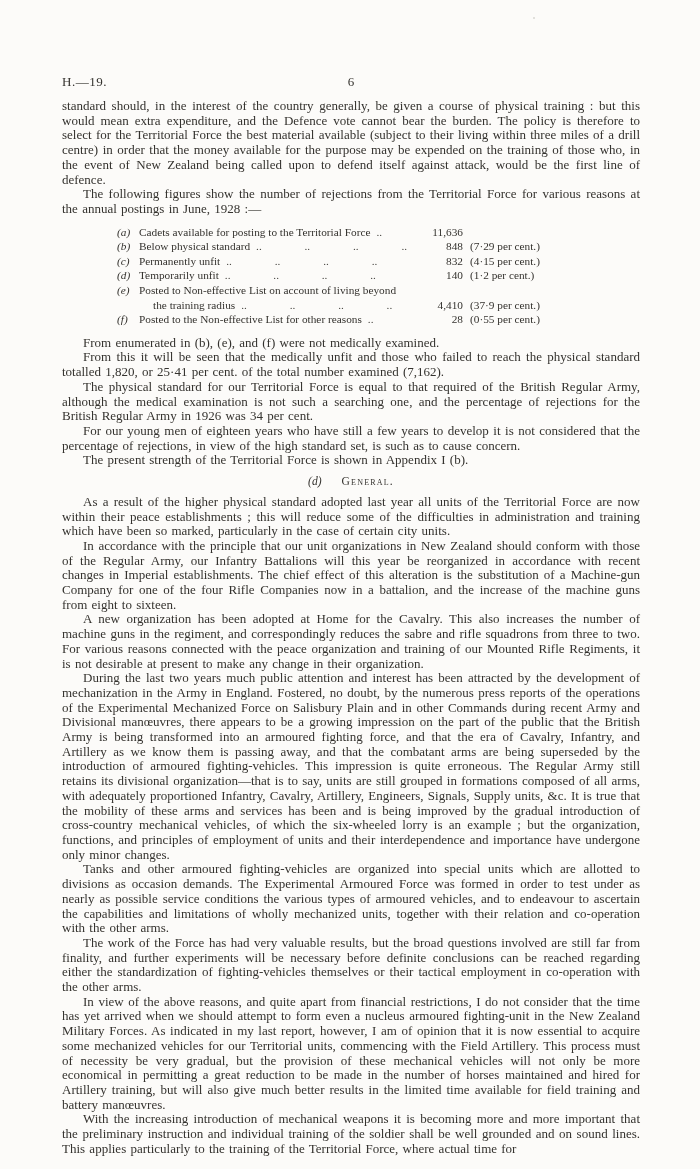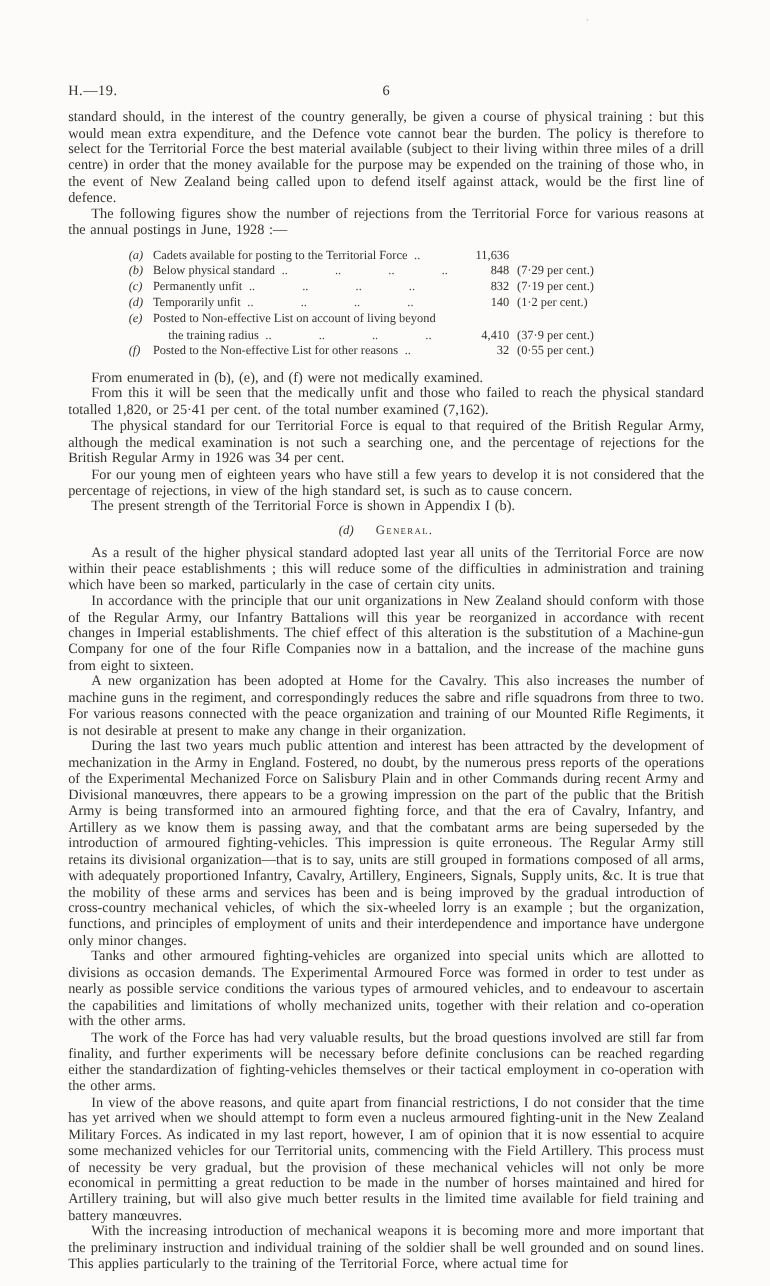--- a/index.html
+++ b/index.html
@@ -114,21 +114,21 @@
         <span class="pct">(7·29 per cent.)</span>
       </div>
 
       <div class="lrow">
         <span class="tag">(c)</span>
         <span class="content">
             <span class="lbl">Permanently unfit</span>
             <span class="dots">.. .. .. ..</span>
           </span>
         <span class="val">832</span>
-        <span class="pct">(7·19 per cent.)</span>
+        <span class="pct">(4·15 per cent.)</span>
       </div>
 
       <div class="lrow">
         <span class="tag">(d)</span>
         <span class="content">
             <span class="lbl">Temporarily unfit</span>
             <span class="dots">.. .. .. ..</span>
           </span>
         <span class="val">140</span>
         <span class="pct">(1·2 per cent.)</span>
@@ -152,21 +152,21 @@
         <span class="val">4,410</span>
         <span class="pct">(37·9 per cent.)</span>
       </div>
 
       <div class="lrow">
         <span class="tag">(f)</span>
         <span class="content">
             <span class="lbl">Posted to the Non-effective List for other reasons</span>
             <span class="dots">..</span>
           </span>
-        <span class="val">32</span>
+        <span class="val">28</span>
         <span class="pct">(0·55 per cent.)</span>
       </div>
 
     </div>
 
     <p class="indent">From enumerated in (b), (e), and (f) were not medically examined.</p>
     <p class="indent">From this it will be seen that the medically unfit and those who failed to reach the physical standard totalled 1,820, or 25·41 per cent. of the total number examined (7,162).</p>
     <p class="indent">The physical standard for our Territorial Force is equal to that required of the British Regular Army, although the medical examination is not such a searching one, and the percentage of rejections for the British Regular Army in 1926 was 34 per cent.</p>
     <p class="indent">For our young men of eighteen years who have still a few years to develop it is not considered that the percentage of rejections, in view of the high standard set, is such as to cause concern.</p>
     <p class="indent">The present strength of the Territorial Force is shown in Appendix I (b).</p>

